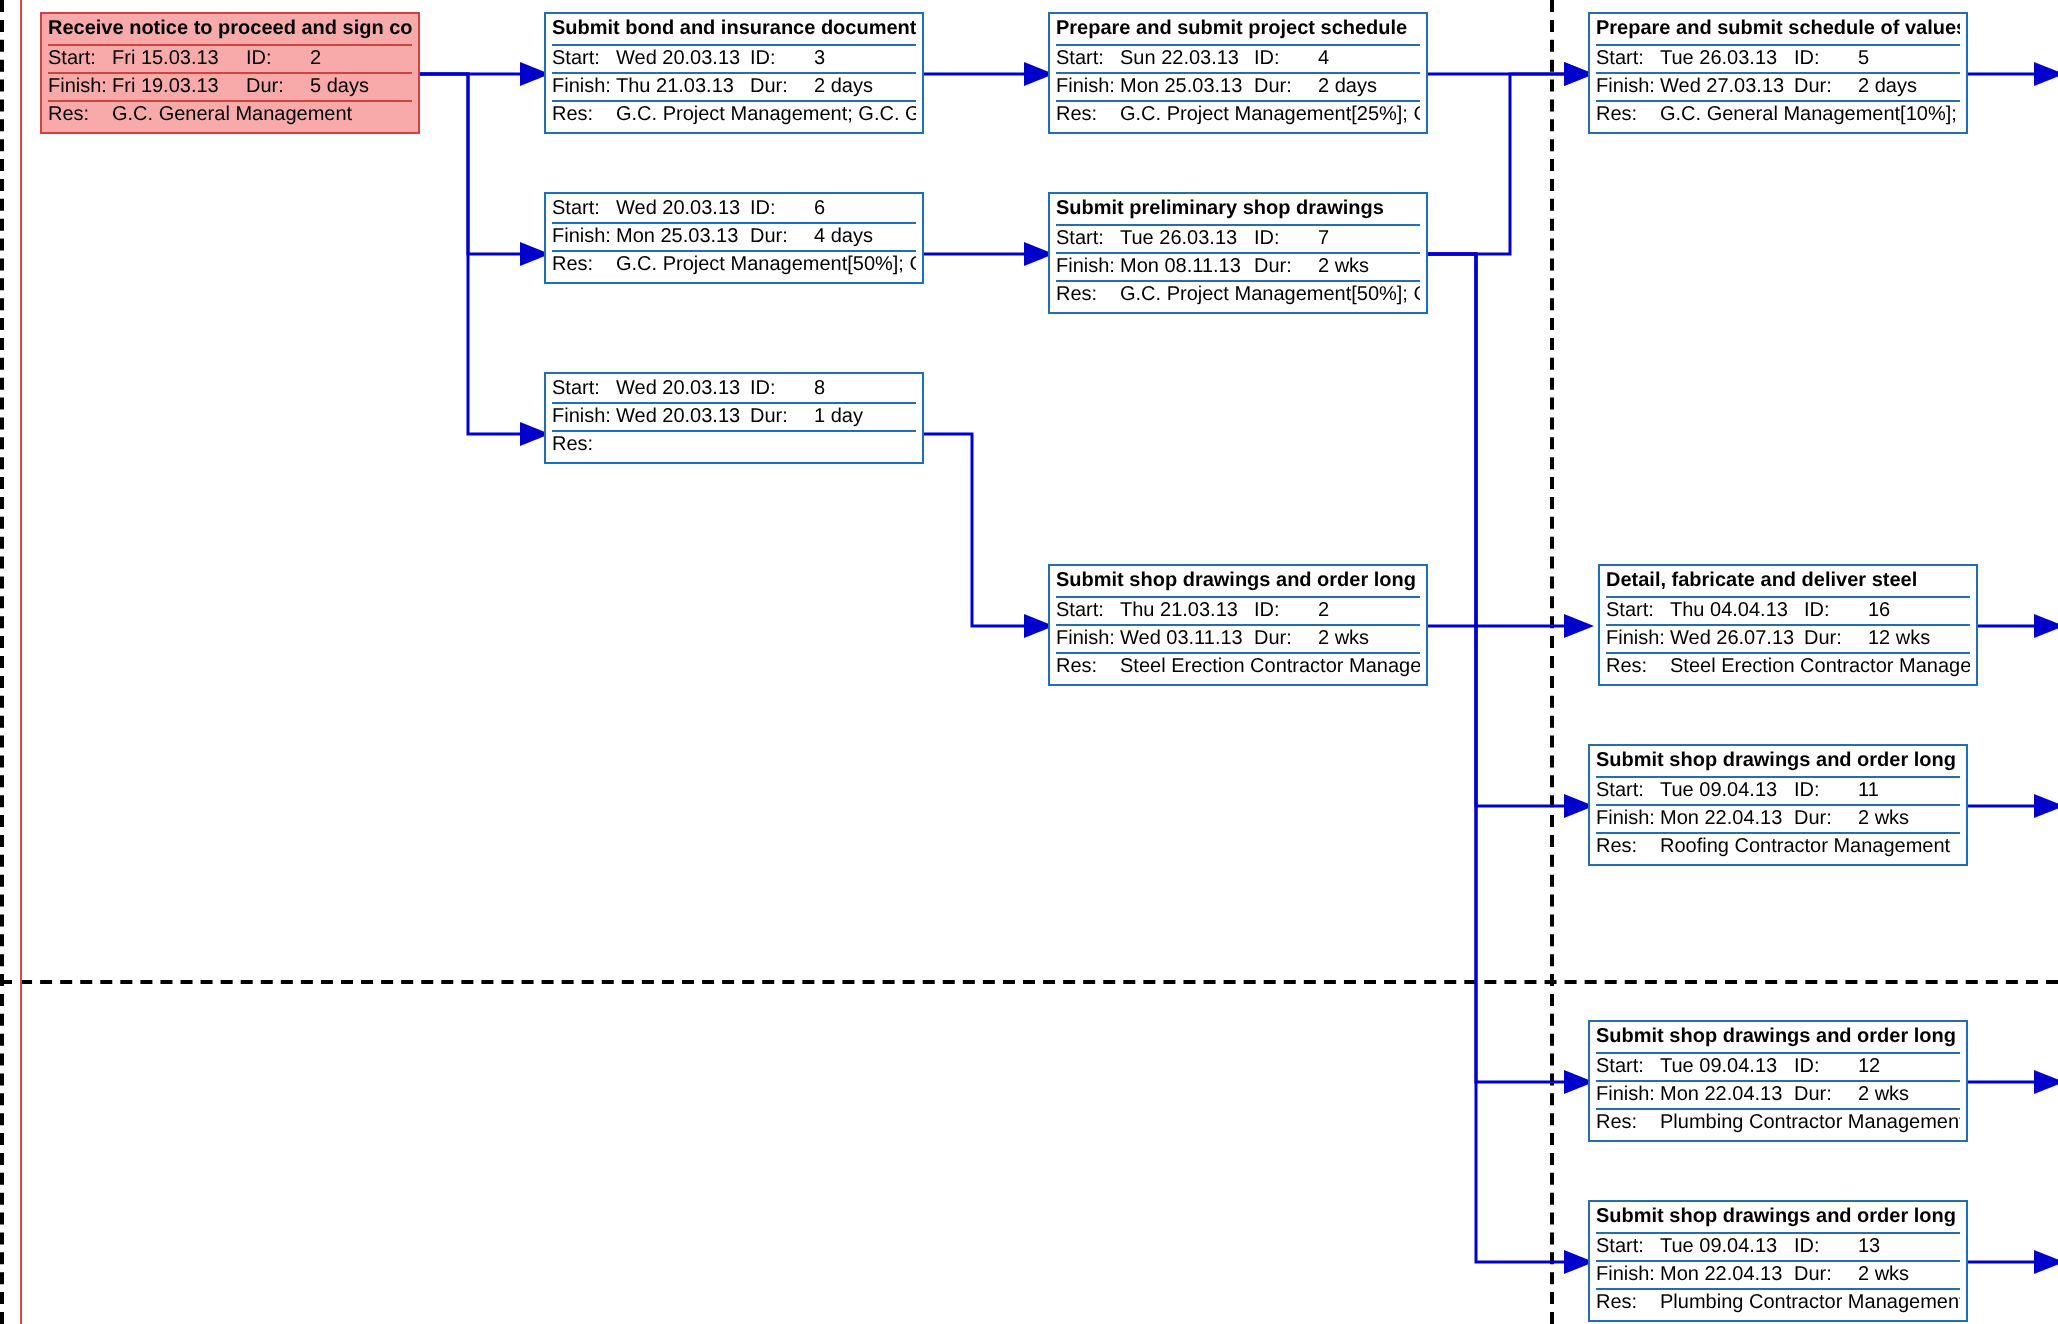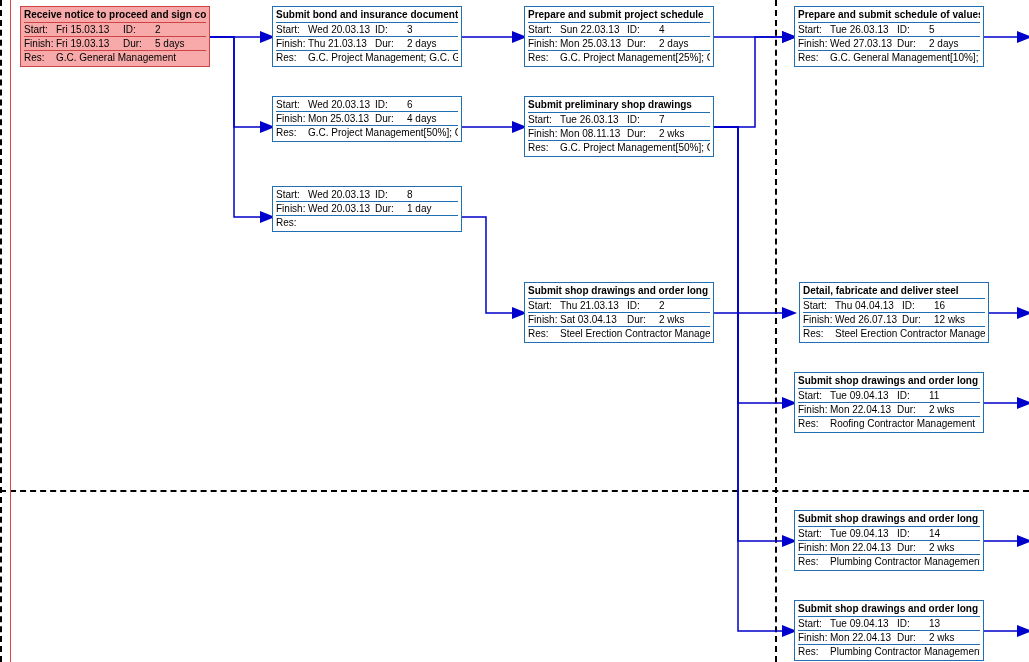--- a/index.html
+++ b/index.html
@@ -216,21 +216,21 @@
       <div class="cell-l" style="width:100%"><span class="label">Res:</span><span></span></div>
     </div>
       </div>
       <div class="task-box" id="t10" style="left: 524px; top: 282px;">
     <div class="title">Submit shop drawings and order long lead items</div>
     <div class="row">
       <div class="cell-l"><span class="label">Start:</span><span>Thu 21.03.13</span></div>
       <div class="cell-r"><span class="label">ID:</span><span>2</span></div>
     </div>
     <div class="row">
-      <div class="cell-l"><span class="label">Finish:</span><span>Sat 03.04.13</span></div>
+      <div class="cell-l"><span class="label">Finish:</span><span>Wed 03.11.13</span></div>
       <div class="cell-r"><span class="label">Dur:</span><span>2 wks</span></div>
     </div>
     <div class="row">
       <div class="cell-l" style="width:100%"><span class="label">Res:</span><span>Steel Erection Contractor Management</span></div>
     </div>
       </div>
       <div class="task-box" id="t16" style="left: 799px; top: 282px;">
     <div class="title">Detail, fabricate and deliver steel</div>
     <div class="row">
       <div class="cell-l"><span class="label">Start:</span><span>Thu 04.04.13</span></div>
@@ -255,21 +255,21 @@
       <div class="cell-r"><span class="label">Dur:</span><span>2 wks</span></div>
     </div>
     <div class="row">
       <div class="cell-l" style="width:100%"><span class="label">Res:</span><span>Roofing Contractor Management</span></div>
     </div>
       </div>
       <div class="task-box" id="t12" style="left: 794px; top: 510px;">
     <div class="title">Submit shop drawings and order long lead items</div>
     <div class="row">
       <div class="cell-l"><span class="label">Start:</span><span>Tue 09.04.13</span></div>
-      <div class="cell-r"><span class="label">ID:</span><span>14</span></div>
+      <div class="cell-r"><span class="label">ID:</span><span>12</span></div>
     </div>
     <div class="row">
       <div class="cell-l"><span class="label">Finish:</span><span>Mon 22.04.13</span></div>
       <div class="cell-r"><span class="label">Dur:</span><span>2 wks</span></div>
     </div>
     <div class="row">
       <div class="cell-l" style="width:100%"><span class="label">Res:</span><span>Plumbing Contractor Management</span></div>
     </div>
       </div>
       <div class="task-box" id="t13" style="left: 794px; top: 600px;">

